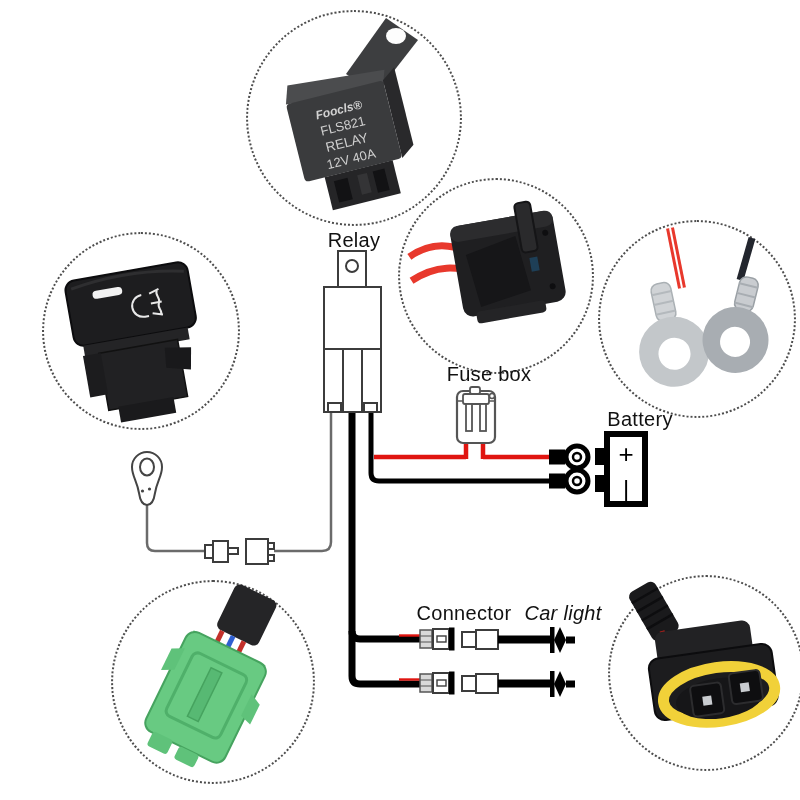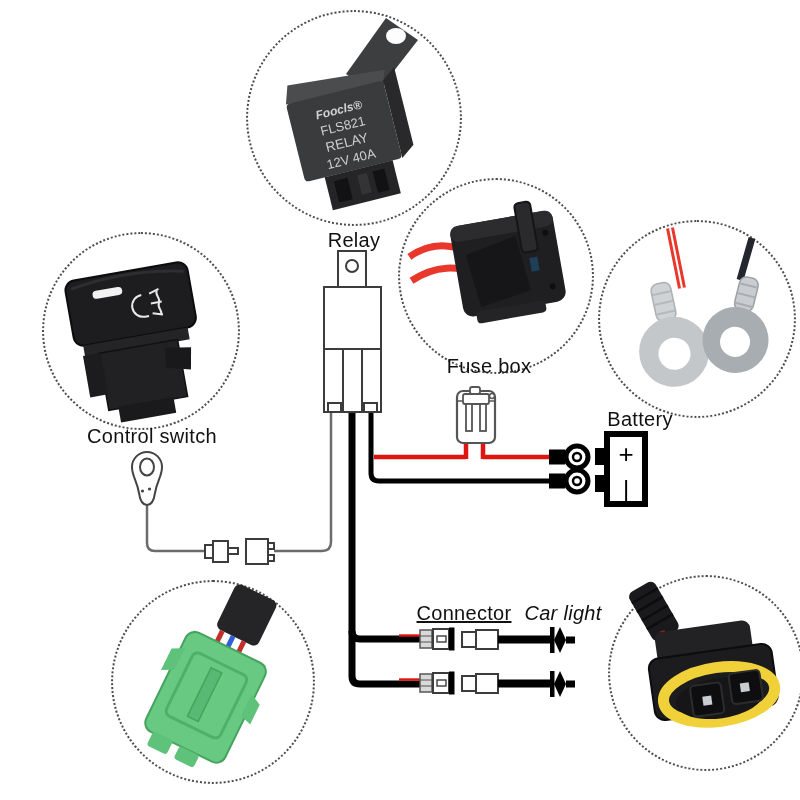--- a/index.html
+++ b/index.html
@@ -143,21 +143,21 @@
         <rect x="58" y="40" width="104" height="16" rx="8" fill="#2c2c2e"></rect>
         <rect x="126" y="28" width="16" height="50" rx="4" fill="#2a2a2c" stroke="#151517" stroke-width="2"></rect>
         <polygon points="70,70 122,60 128,116 76,124" fill="#161618"></polygon>
         <rect x="132" y="84" width="8" height="14" fill="#1e3f57"></rect>
         <circle cx="152" cy="62" r="3" fill="#0e0e10"></circle>
         <circle cx="150" cy="116" r="3" fill="#0e0e10"></circle>
         <rect x="70" y="128" width="70" height="12" rx="4" fill="#242426"></rect>
       </g>
     </svg>
   </div>
-  <div class="lbl" style="left:489px;top:355px;">Fuse box</div>
+  <div class="lbl" style="left:489px;top:363px;">Fuse box</div>
 
   <div class="circle" style="left:598px;top:220px;width:194px;height:194px;">
     <svg width="194" height="194" viewBox="0 0 194 194">
       <path d="M70,6 L82,66" stroke="var(--photo-red)" stroke-width="8"></path>
       <path d="M70,6 L82,66" stroke="#fff" stroke-width="2"></path>
       <g transform="rotate(-12 72 120)">
         <rect x="62" y="60" width="20" height="38" rx="7" fill="#d0d3d6" stroke="#aab0b4" stroke-width="1.5"></rect>
         <path d="M62 70 H82 M62 80 H82 M62 90 H82" stroke="#b4b9bd" stroke-width="2"></path>
         <circle cx="72" cy="130" r="35" fill="#c3c7ca"></circle>
         <circle cx="72" cy="132" r="16" fill="#ffffff"></circle>
@@ -184,21 +184,20 @@
           <path d="M120,60 c-3,5 3,8 0,13 c-3,5 3,8 0,12"></path>
         </g>
         <rect x="38" y="102" width="106" height="12" fill="#242426"></rect>
         <rect x="52" y="112" width="80" height="58" fill="#212123" stroke="#111" stroke-width="1.5"></rect>
         <polygon points="118,118 144,122 140,144 116,138" fill="#19191b"></polygon>
         <rect x="36" y="112" width="18" height="42" fill="#1c1c1e"></rect>
         <rect x="62" y="168" width="56" height="16" fill="#1a1a1c"></rect>
       </g>
     </svg>
   </div>
-  <div class="lbl" style="left:152px;top:425px;">Control switch</div>
 
   <div class="circle" style="left:111px;top:580px;width:200px;height:200px;">
     <svg width="200" height="200" viewBox="0 0 200 200">
       <g transform="rotate(26 100 100)">
         <rect x="78" y="0" width="46" height="50" rx="6" fill="#252527"></rect>
         <path d="M86,50 L86,66" stroke="#c3302b" stroke-width="5"></path>
         <path d="M98,50 L98,66" stroke="var(--wire-blue)" stroke-width="5"></path>
         <path d="M110,50 L110,64" stroke="#c3302b" stroke-width="5"></path>
         <rect x="60" y="62" width="80" height="14" fill="#79d492"></rect>
         <rect x="56" y="62" width="88" height="110" rx="10" fill="var(--connector-green)" stroke="#46a35f" stroke-width="2"></rect>
@@ -226,16 +225,16 @@
         <ellipse cx="108" cy="122" rx="44" ry="20" fill="#161618"></ellipse>
         <rect x="80" y="106" width="31" height="31" rx="4" fill="#0e0e10" stroke="#2c2c2e" stroke-width="2"></rect>
         <rect x="120" y="99" width="31" height="31" rx="4" fill="#0e0e10" stroke="#2c2c2e" stroke-width="2"></rect>
         <rect x="91" y="118" width="9" height="9" fill="#c9ccd0"></rect>
         <rect x="130" y="110" width="9" height="9" fill="#c9ccd0"></rect>
       </g>
     </svg>
   </div>
 
   <div class="lbl" style="left:640px;top:408px;">Battery</div>
-  <div class="lbl" style="left:464px;top:602px;text-decoration:underline;">Connector</div>
+  <div class="lbl" style="left:464px;top:602px;">Connector</div>
   <div class="lbl" style="left:563px;top:602px;font-style:italic;">Car light</div>
 
 </div>
 
 </body></html>

